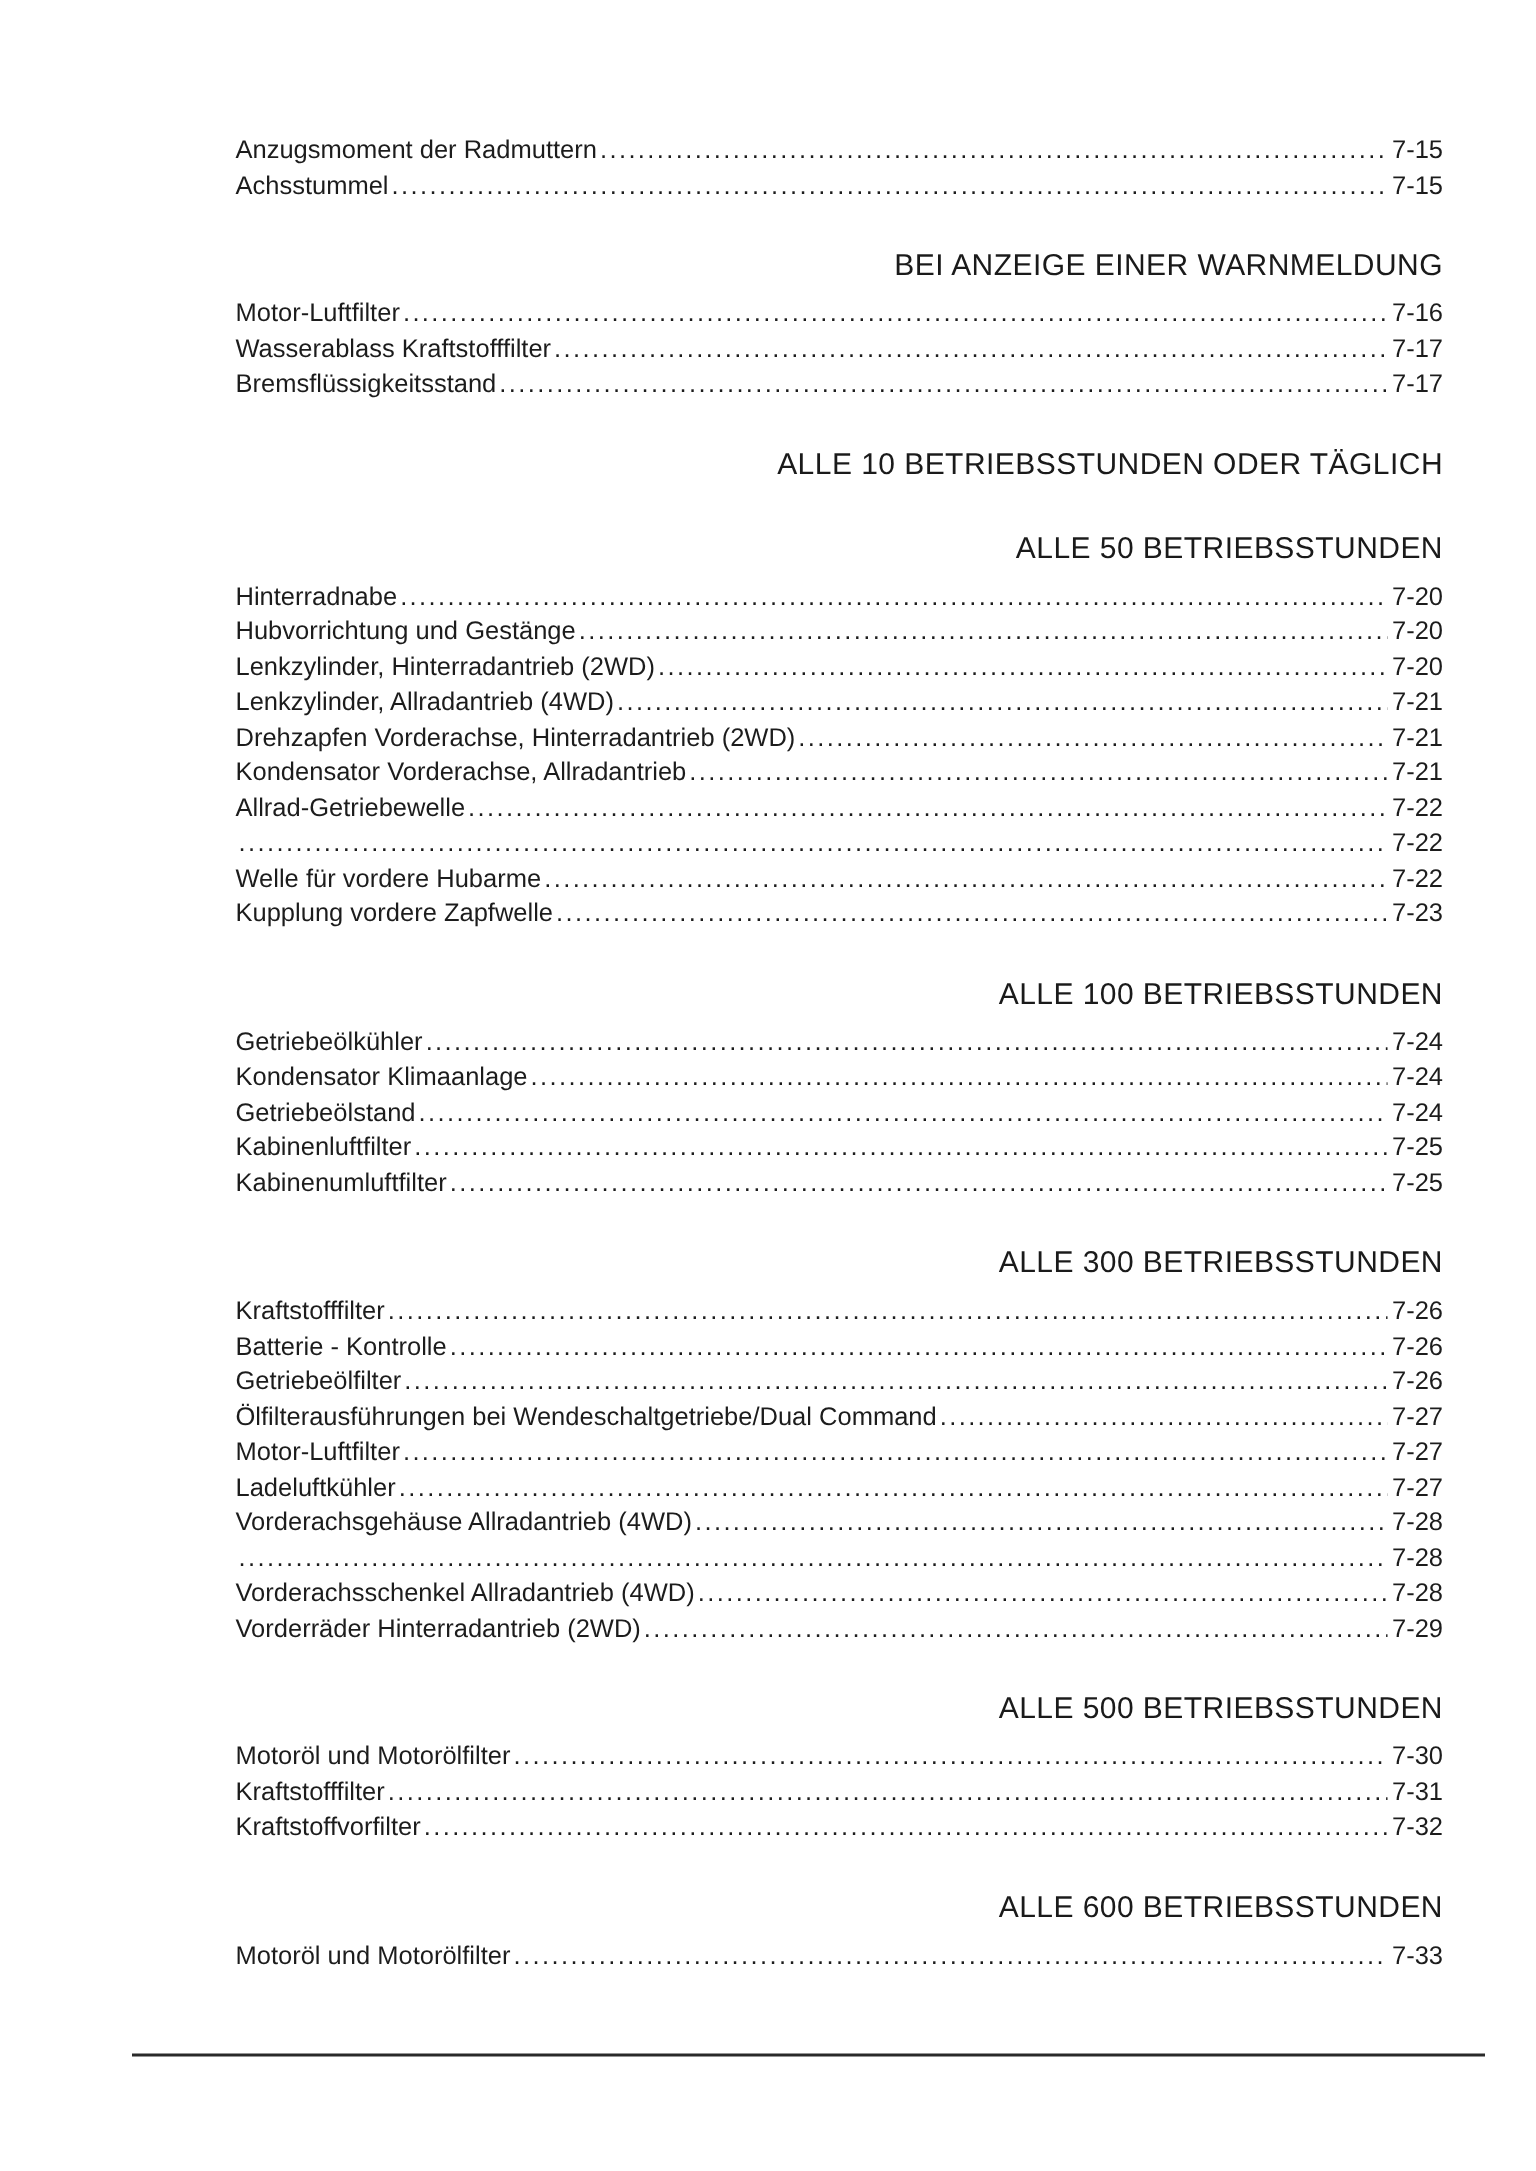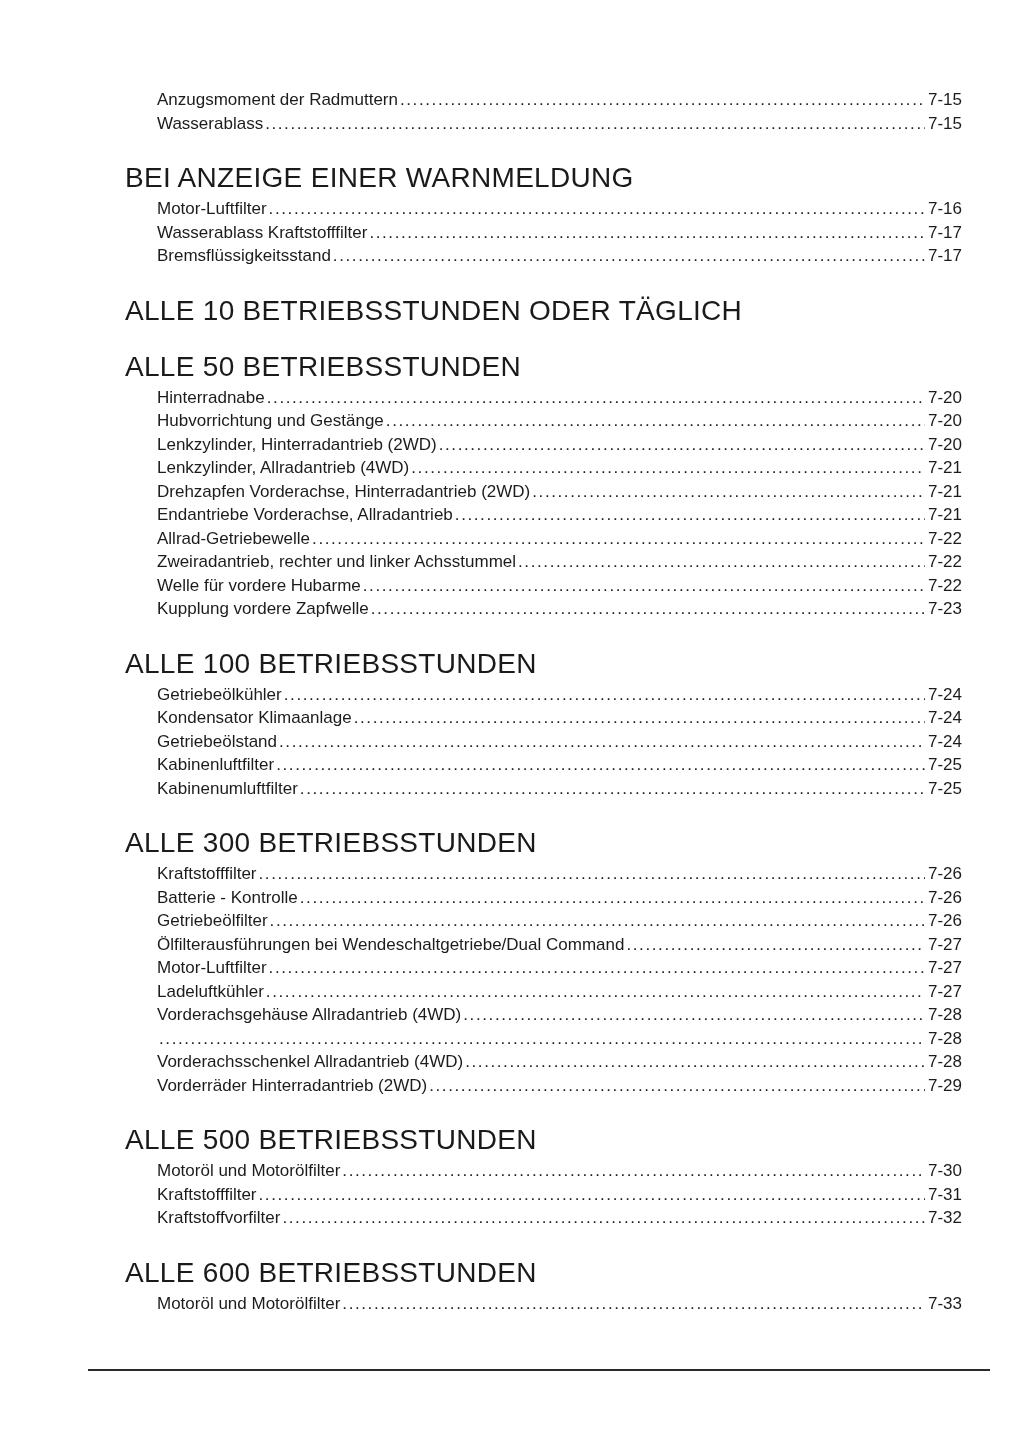--- a/index.html
+++ b/index.html
@@ -20,28 +20,29 @@
     inset: 0;
     background: #ffffff;
   }
   .toc {
     position: absolute;
     top: 88px;
     left: 125px;
     right: 62px;
   }
   .toc-heading {
-    font-size: 28px;
+    font-size: 20px;
     line-height: 27px;
     font-weight: 400;
     letter-spacing: 0.3px;
     margin-top: 29px;
     margin-bottom: 6px;
     white-space: nowrap;
     color: #1a1a1a;
+    text-align: right;
   }
   .toc-entry {
     display: flex;
     align-items: flex-end;
     margin-left: 32px;
     font-size: 17px;
     line-height: 23.5px;
     height: 23.5px;
     white-space: nowrap;
   }
@@ -77,21 +78,21 @@
 <body>
 
 <div class="page">
   <div class="toc" id="toc">
       <div class="toc-entry">
         <span class="toc-label">Anzugsmoment der Radmuttern</span>
         <span class="toc-dots"></span>
         <span class="toc-page">7-15</span>
       </div>
       <div class="toc-entry">
-        <span class="toc-label">Wasserablass</span>
+        <span class="toc-label">Achsstummel</span>
         <span class="toc-dots"></span>
         <span class="toc-page">7-15</span>
       </div>
       <div class="toc-section">
         <div class="toc-heading">BEI ANZEIGE EINER WARNMELDUNG</div>
         <div class="toc-entry">
           <span class="toc-label">Motor-Luftfilter</span>
           <span class="toc-dots"></span>
           <span class="toc-page">7-16</span>
         </div>
@@ -130,31 +131,30 @@
           <span class="toc-label">Lenkzylinder, Allradantrieb (4WD)</span>
           <span class="toc-dots"></span>
           <span class="toc-page">7-21</span>
         </div>
         <div class="toc-entry">
           <span class="toc-label">Drehzapfen Vorderachse, Hinterradantrieb (2WD)</span>
           <span class="toc-dots"></span>
           <span class="toc-page">7-21</span>
         </div>
         <div class="toc-entry">
-          <span class="toc-label">Endantriebe Vorderachse, Allradantrieb</span>
+          <span class="toc-label">Kondensator Vorderachse, Allradantrieb</span>
           <span class="toc-dots"></span>
           <span class="toc-page">7-21</span>
         </div>
         <div class="toc-entry">
           <span class="toc-label">Allrad-Getriebewelle</span>
           <span class="toc-dots"></span>
           <span class="toc-page">7-22</span>
         </div>
         <div class="toc-entry">
-          <span class="toc-label">Zweiradantrieb, rechter und linker Achsstummel</span>
           <span class="toc-dots"></span>
           <span class="toc-page">7-22</span>
         </div>
         <div class="toc-entry">
           <span class="toc-label">Welle für vordere Hubarme</span>
           <span class="toc-dots"></span>
           <span class="toc-page">7-22</span>
         </div>
         <div class="toc-entry">
           <span class="toc-label">Kupplung vordere Zapfwelle</span>

